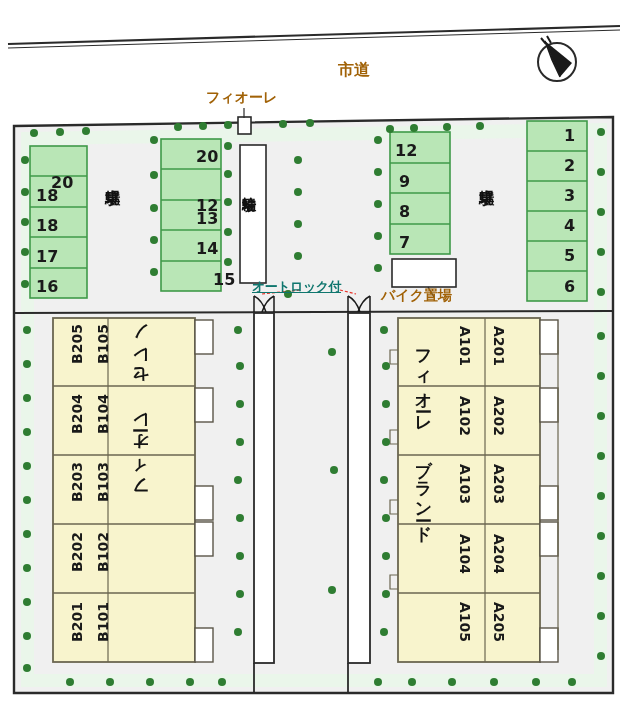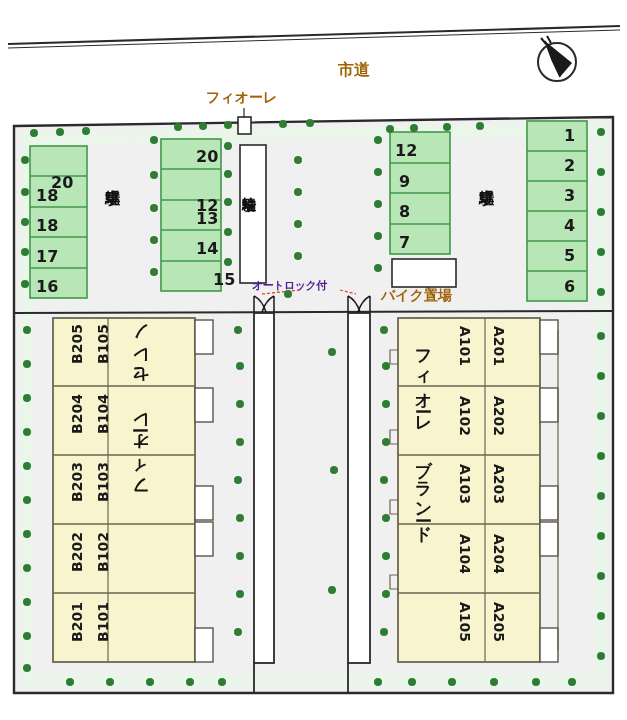--- a/index.html
+++ b/index.html
@@ -44,24 +44,25 @@
   .stall-num {
     position: absolute;
     font-size: 16px;
     font-weight: bold;
     color: #1a1a1a;
   }
 
   
   #autolock-label {
     left: 252px; top: 280px;
-    font-size: 11px;
-    color: #4c1d95;
+    font-size: 13px;
+    color: #0f766e;
     font-weight: bold;
     letter-spacing: -0.5px;
+    text-decoration: underline;
   }
   
   #bike-label { left: 381px; top: 288px; font-size: 14px; }
 
   
   .bldg-name {
     position: absolute;
     font-size: 17px;
     font-weight: bold;
     color: #141414;

